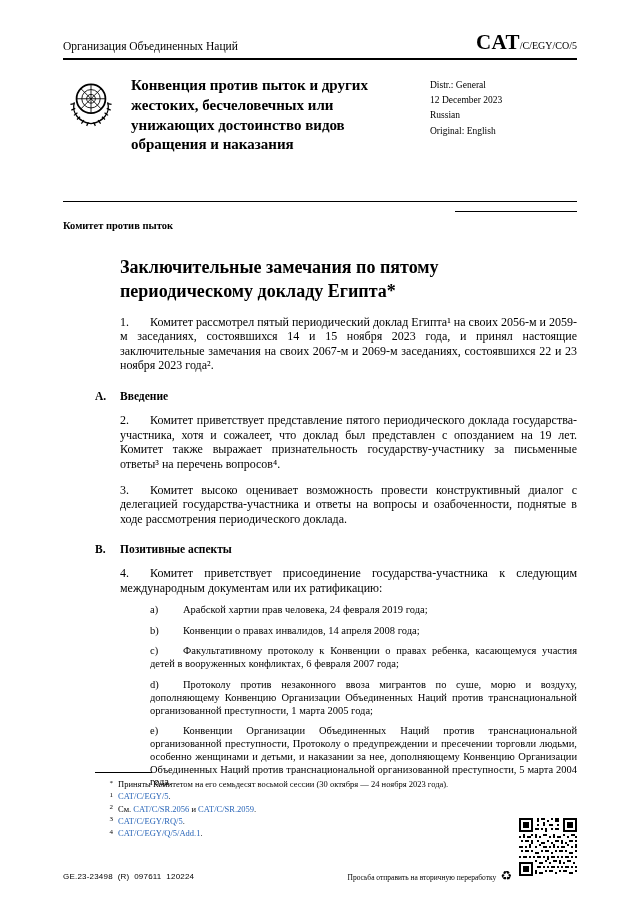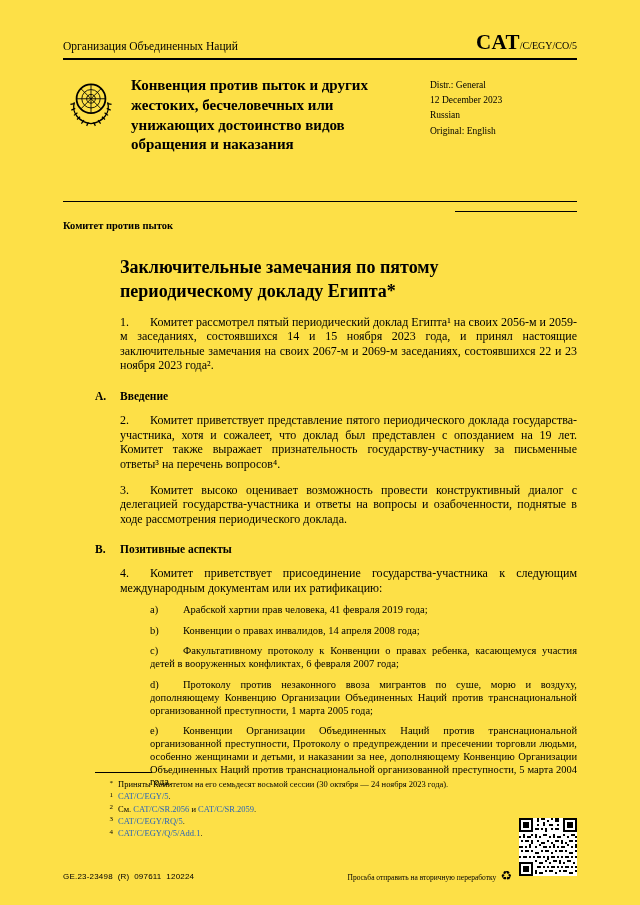--- a/index.html
+++ b/index.html
@@ -1,18 +1,18 @@
 <!DOCTYPE html>
 <html style="--link-color: #2a66b8;"><head>
 <meta charset="utf-8">
 <style>
   * { margin:0; padding:0; box-sizing:border-box; }
   html,body { background:#d9d9d9; }
   body { font-family:"Liberation Serif","DejaVu Serif",serif; color:#000; }
-  .page { position:relative; width:640px; height:905px; margin:0 auto; background:#fde047;
+  .page { position:relative; width:640px; height:905px; margin:0 auto; background:#ffffff;
           outline:1px solid #c9c9c9; overflow:hidden; }
   .content { padding:30px 63px 0 63px; }
 
   
   .toprow { display:flex; justify-content:space-between; align-items:flex-end; }
   .orgname { font-size:11.5px; padding-bottom:3px; }
   .symbol { font-size:10px; white-space:nowrap; }
   .symbol .big { font-size:21px; font-weight:bold; letter-spacing:.3px; }
   .rule-thick { height:2px; background:#000; margin-top:3px; }
   .rule-thin { height:1px; background:#000; }
@@ -93,21 +93,21 @@
     <div class="sechead"><span class="secletter">A.</span><span>Введение</span></div>
 
     <p class="para"><span class="pnum">2.</span><span>Комитет приветствует представление пятого периодического доклада государства-участника, хотя и сожалеет, что доклад был представлен с опозданием на 19 лет. Комитет также выражает признательность государству-участнику за письменные ответы³ на перечень вопросов⁴.</span></p>
 
     <p class="para"><span class="pnum">3.</span><span>Комитет высоко оценивает возможность провести конструктивный диалог с делегацией государства-участника и ответы на вопросы и озабоченности, поднятые в ходе рассмотрения периодического доклада.</span></p>
 
     <div class="sechead"><span class="secletter">B.</span><span>Позитивные аспекты</span></div>
 
     <p class="para"><span class="pnum">4.</span><span>Комитет приветствует присоединение государства-участника к следующим международным документам или их ратификацию:</span></p>
 
-    <p class="item"><span class="inum">a)</span><span>Арабской хартии прав человека, 41 февраля 2019 года;</span></p>
+    <p class="item"><span class="inum">a)</span><span>Арабской хартии прав человека, 24 февраля 2019 года;</span></p>
     <p class="item"><span class="inum">b)</span><span>Конвенции о правах инвалидов, 14 апреля 2008 года;</span></p>
     <p class="item"><span class="inum">c)</span><span>Факультативному протоколу к Конвенции о правах ребенка, касающемуся участия детей в вооруженных конфликтах, 6 февраля 2007 года;</span></p>
     <p class="item"><span class="inum">d)</span><span>Протоколу против незаконного ввоза мигрантов по суше, морю и воздуху, дополняющему Конвенцию Организации Объединенных Наций против транснациональной организованной преступности, 1 марта 2005 года;</span></p>
     <p class="item"><span class="inum">e)</span><span>Конвенции Организации Объединенных Наций против транснациональной организованной преступности, Протоколу о предупреждении и пресечении торговли людьми, особенно женщинами и детьми, и наказании за нее, дополняющему Конвенцию Организации Объединенных Наций против транснациональной организованной преступности, 5 марта 2004 года.</span></p>
 
   </div>
 
   <div class="footnotes">
     <div class="fnsep"></div>
     <p class="fn"><span class="fnmark">*</span><span>Приняты Комитетом на его семьдесят восьмой сессии (30 октября — 24 ноября 2023 года).</span></p>

